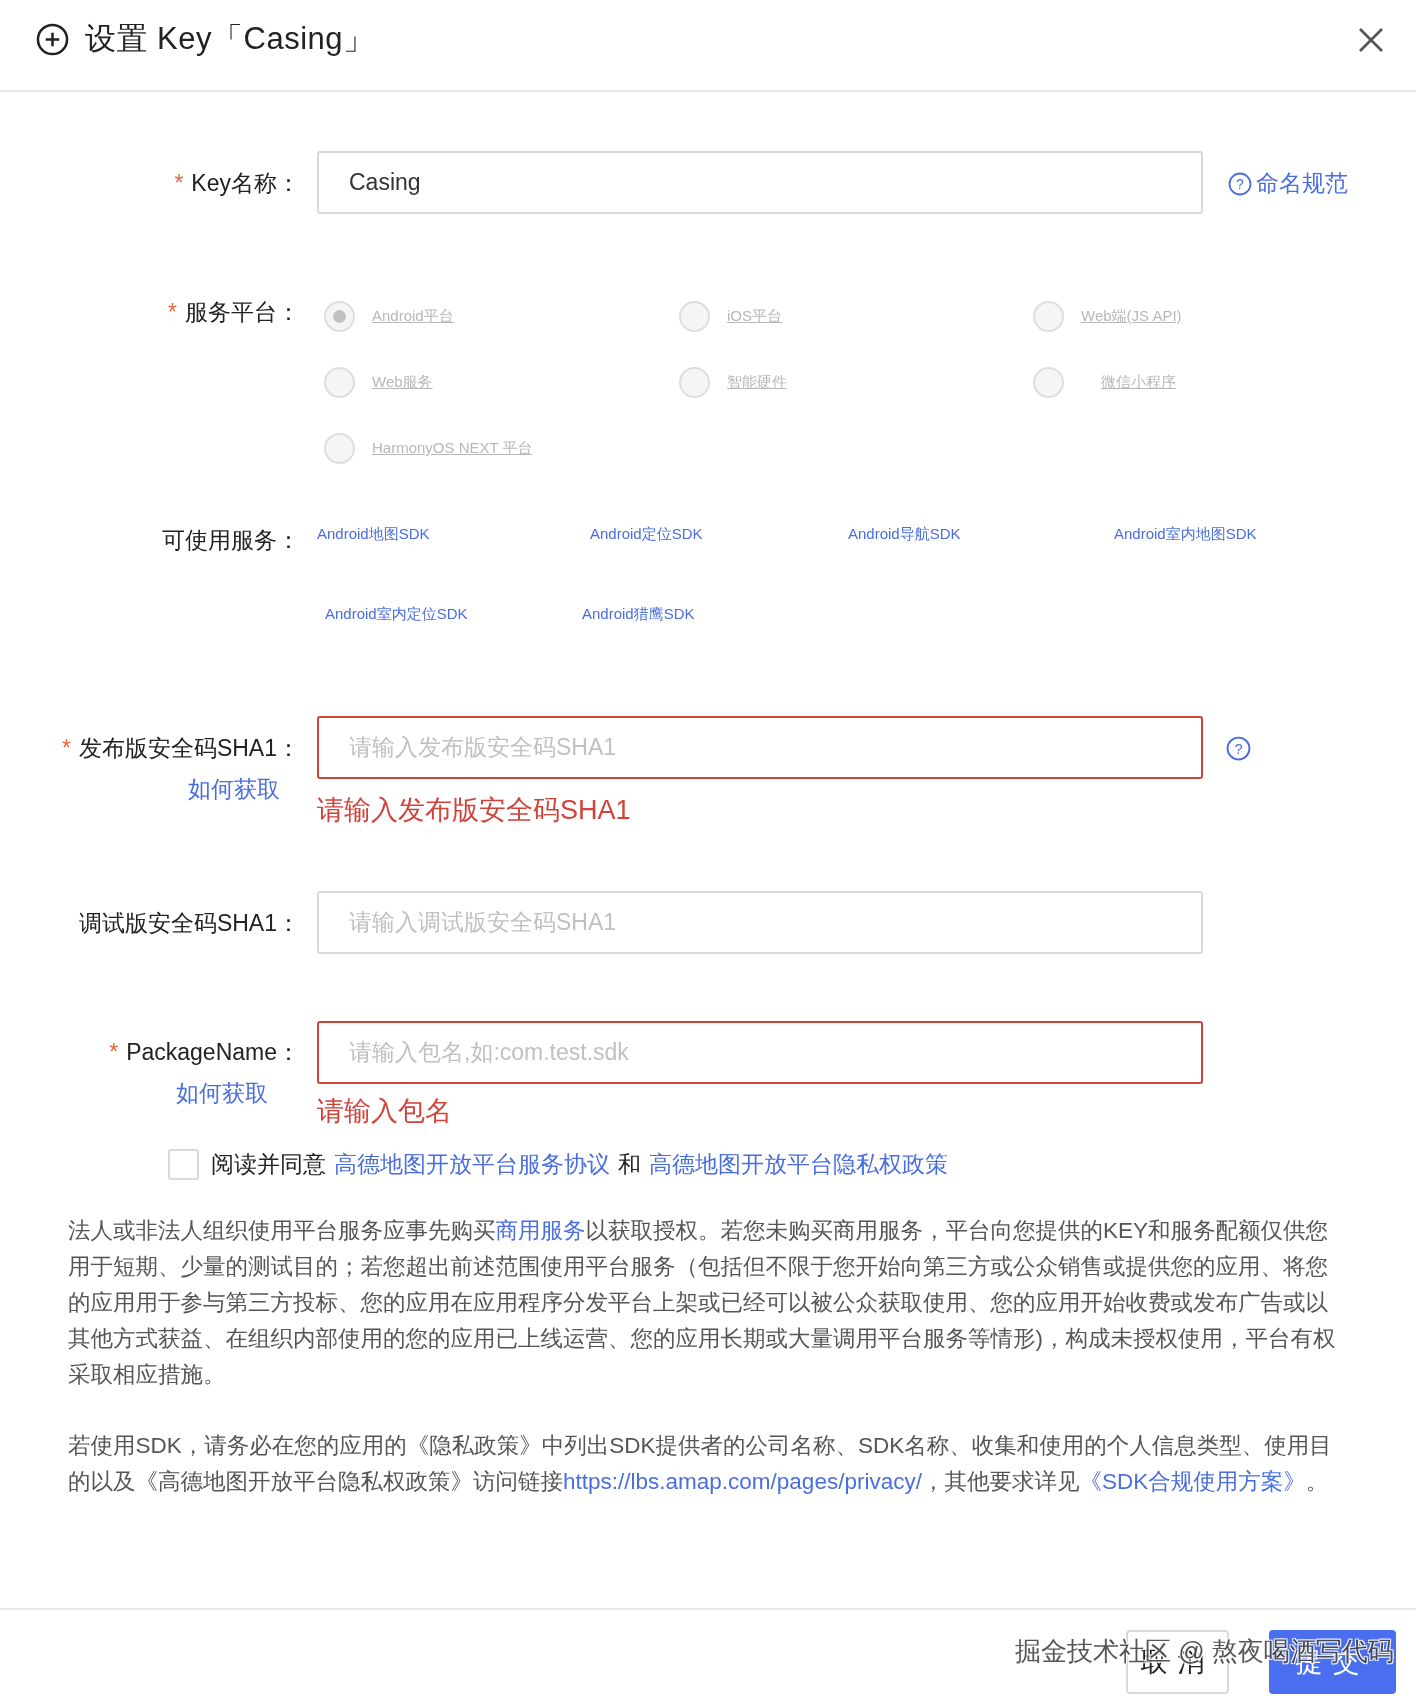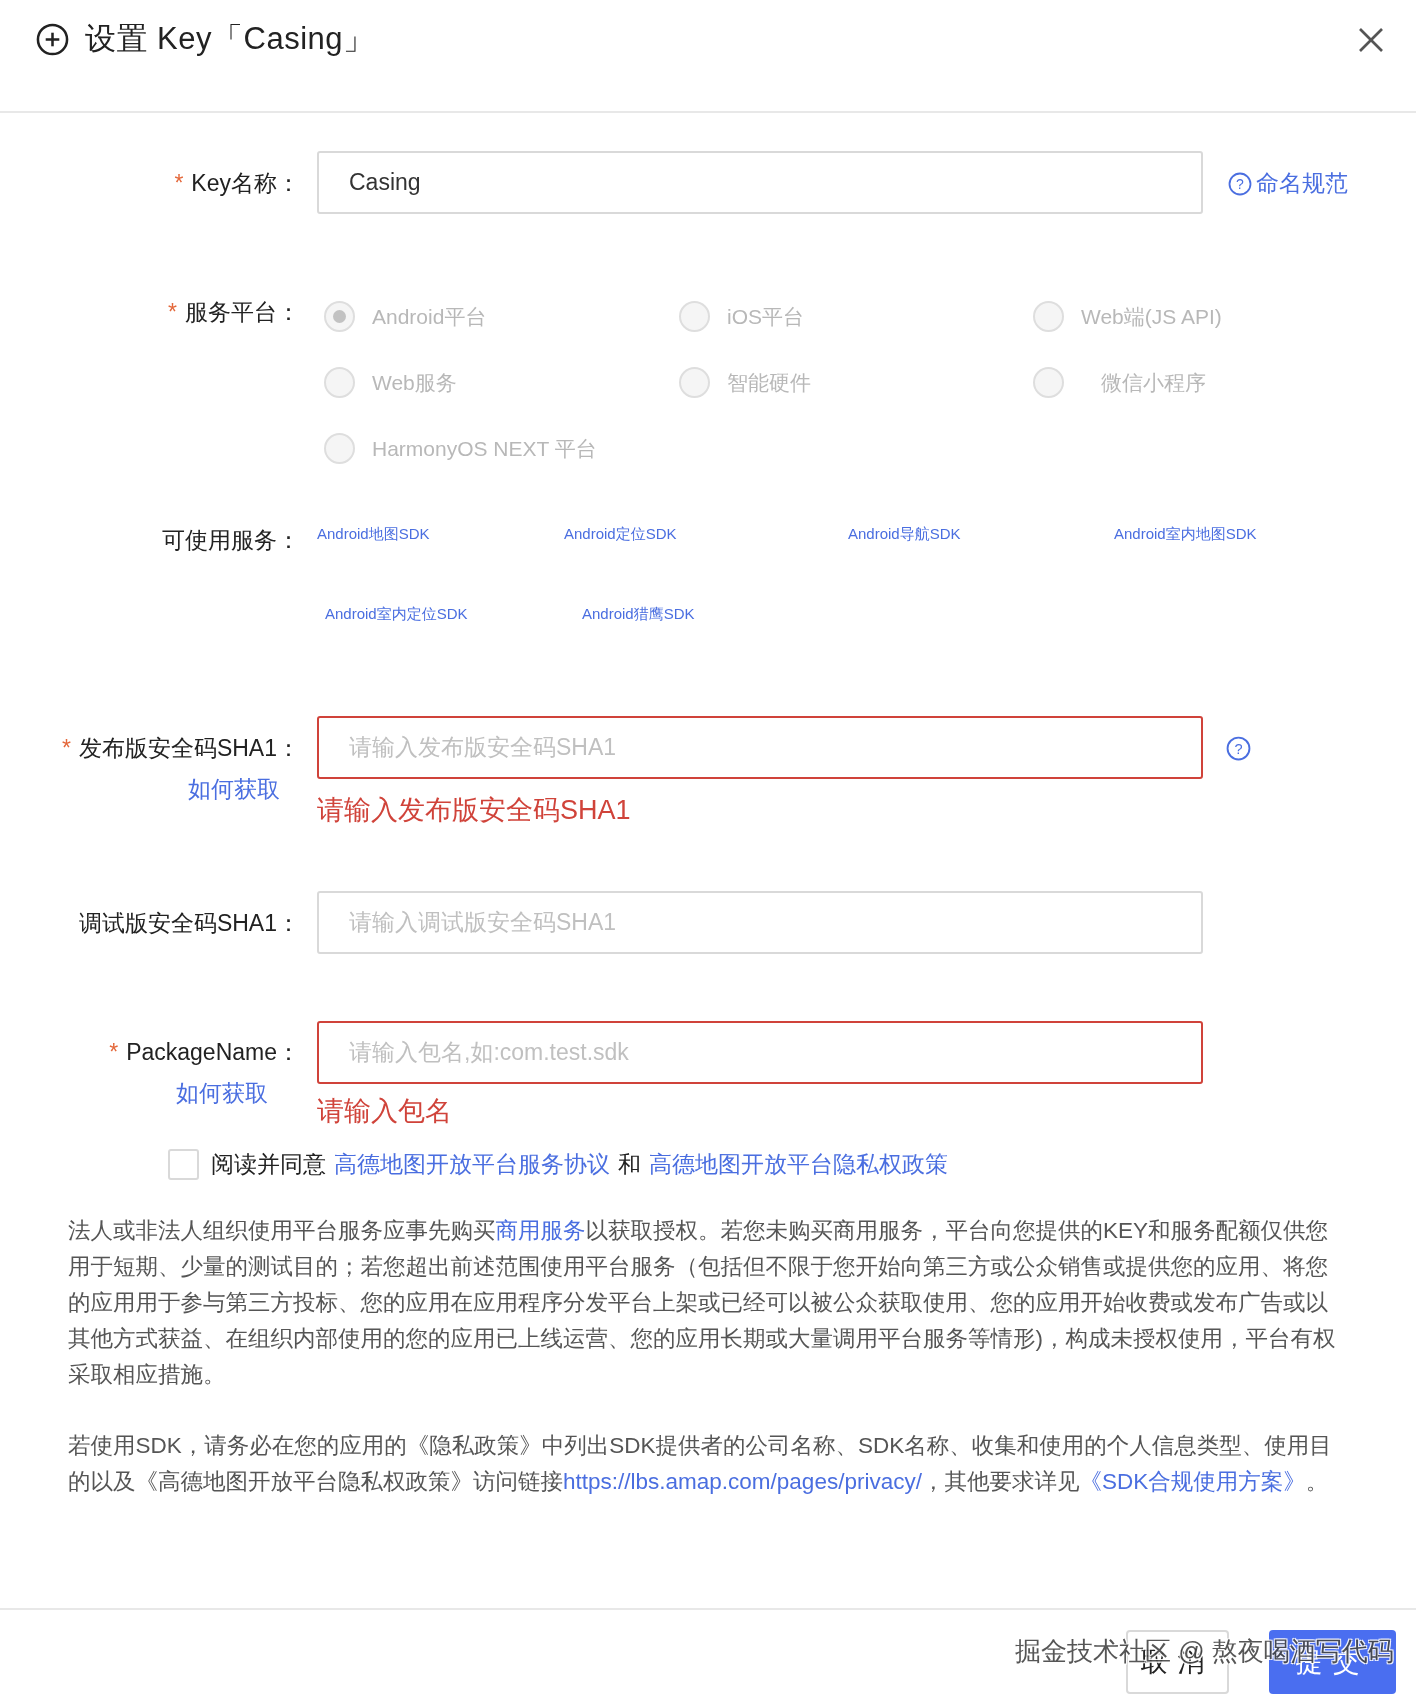--- a/index.html
+++ b/index.html
@@ -2,21 +2,21 @@
 <html><head>
 <meta charset="utf-8">
 <style>
   * { box-sizing: border-box; margin: 0; padding: 0; }
   html, body { width: 1416px; height: 1706px; background: #ffffff; overflow: hidden; }
   body { position: relative; font-family: "Liberation Sans", "DejaVu Sans", sans-serif; color: #333333; }
 
   .abs { position: absolute; }
 
   
-  .header { position: absolute; left: 0; top: 0; width: 1416px; height: 113px; border-bottom: 2px solid #e8e8e8; }
+  .header { position: absolute; left: 0; top: 0; width: 1416px; height: 92px; border-bottom: 2px solid #e8e8e8; }
   .header-icon { position: absolute; left: 36px; top: 23px; width: 33px; height: 33px; }
   .header-title { position: absolute; left: 85px; top: 19px; font-size: 31px; line-height: 40px; color: #222; letter-spacing: 0.5px; }
   .close-btn { position: absolute; left: 1355px; top: 24px; width: 32px; height: 32px; cursor: pointer; }
 
   
   .label { position: absolute; font-size: 23px; line-height: 30px; color: #222; text-align: right; white-space: nowrap; }
   .req { color: #e4683b; margin-right: 8px; font-size: 23px; }
 
   
   .input {
@@ -31,21 +31,21 @@
 
   .help-link { position: absolute; font-size: 23px; color: #4a6ee0; white-space: nowrap; cursor: pointer; display: flex; align-items: center; }
   .help-icon { width: 24px; height: 24px; margin-right: 4px; }
 
   .err-text { position: absolute; left: 317px; font-size: 27px; color: #d0433a; white-space: nowrap; }
 
   
   .radio { position: absolute; display: flex; align-items: center; cursor: not-allowed; }
   .radio-circle { width: 31px; height: 31px; border-radius: 50%; border: 2px solid #dedede; background: #f5f5f5; position: relative; margin-right: 17px; }
   .radio-circle.checked::after { content: ""; position: absolute; left: 7px; top: 7px; width: 13px; height: 13px; border-radius: 50%; background: #c2c2c2; }
-  .radio-label { font-size: 21px; color: #b8b8b8; white-space: nowrap; }
+  .radio-label { font-size: 15px; color: #b8b8b8; white-space: nowrap; text-decoration: underline; }
 
   
   .svc-link { position: absolute; font-size: 15px; color: #4a6ee0; white-space: nowrap; cursor: pointer; }
 
   
   .agree-row { position: absolute; left: 168px; top: 1149px; display: flex; align-items: center; font-size: 23px; white-space: nowrap; }
   .checkbox { width: 31px; height: 31px; border: 2px solid #d9d9d9; border-radius: 3px; background: #fff; margin-right: 12px; cursor: pointer; }
   .agree-text { color: #222; text-align: right; }
   .link { color: #4a6ee0; cursor: pointer; }
 
@@ -116,21 +116,21 @@
   <span class="radio-circle"></span>
   <span class="radio-label">微信小程序</span>
 </div>
 <div class="radio" style="left:324px; top:433px;">
   <span class="radio-circle"></span>
   <span class="radio-label">HarmonyOS NEXT 平台</span>
 </div>
 
 <div class="label" style="right:1116px; top:525px;">可使用服务：</div>
 <div class="svc-link" style="left:317px; top:525px;">Android地图SDK</div>
-<div class="svc-link" style="left:564px; top:525px;">Android定位SDK</div>
+<div class="svc-link" style="left:590px; top:525px;">Android定位SDK</div>
 <div class="svc-link" style="left:848px; top:525px;">Android导航SDK</div>
 <div class="svc-link" style="left:1114px; top:525px;">Android室内地图SDK</div>
 <div class="svc-link" style="left:325px; top:605px;">Android室内定位SDK</div>
 <div class="svc-link" style="left:582px; top:605px;">Android猎鹰SDK</div>
 
 <div class="label" style="right:1116px; top:733px;">
   <span class="req">*</span><span>发布版安全码SHA1：</span>
 </div>
 <div class="help-link" style="left:188px; top:774px;">如何获取</div>
 <input class="input error" type="text" style="top: 716px;" placeholder="请输入发布版安全码SHA1">

